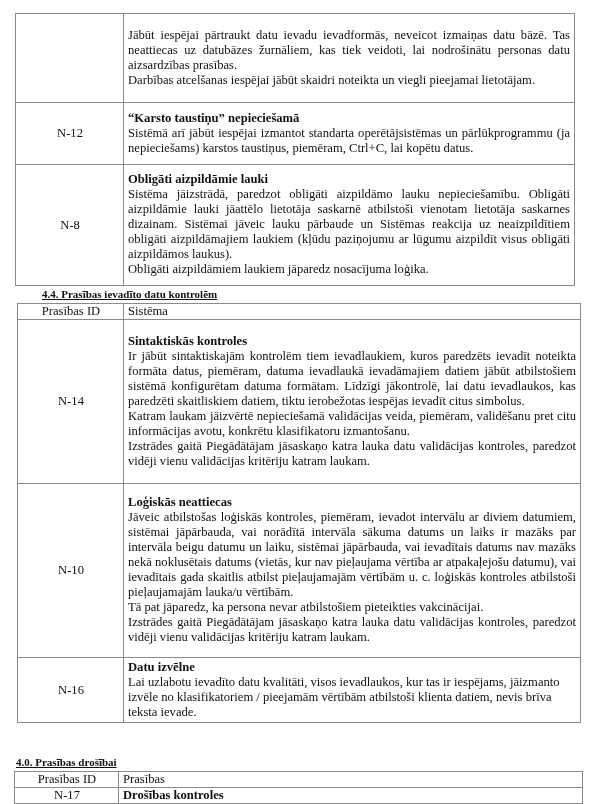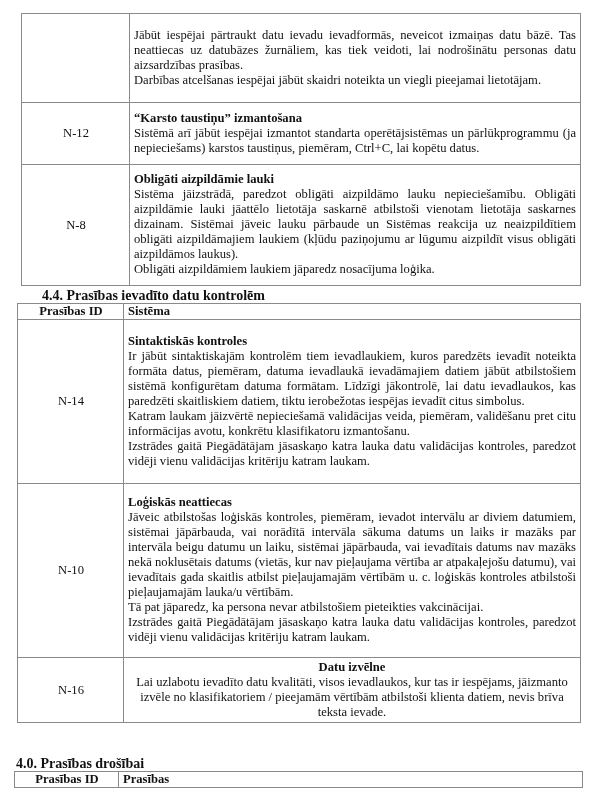--- a/index.html
+++ b/index.html
@@ -4,26 +4,26 @@
 <style>
   html, body { margin: 0; padding: 0; background: #ffffff; }
   body {
     width: 600px; height: 804px; position: relative; overflow: hidden;
     font-family: "Liberation Serif", serif; color: #111; font-size: 12.6px;
   }
   table { border-collapse: collapse; position: absolute; table-layout: fixed; }
   td, th { border: 1px solid #8a8a8a; vertical-align: middle; padding: 0 4px; text-align: left; font-weight: normal; }
   .id { padding-left: 5px; text-align: center; }
   .txt { text-align: justify; line-height: 15px; padding-top: 1px; padding-bottom: 2px; }
-  .txt.left { text-align: center; }
+  .txt.left { text-align: left; }
   .ttl { font-weight: bold; display: block; }
   .para { display: block; }
-  .hdr td { font-weight: bold; line-height: 15px; padding-top: 0; padding-bottom: 0; margin-top: 36px; }
-  .section { position: absolute; font-weight: bold; font-size: 14px; }
-  #t1 { left: 21px; top: 13px; width: 560px; }
+  .hdr td { font-weight: normal; line-height: 15px; padding-top: 0; padding-bottom: 0; margin-top: 36px; }
+  .section { position: absolute; font-weight: bold; font-size: 11px; text-decoration: underline; }
+  #t1 { left: 15px; top: 13px; width: 560px; }
   #t1 col.c1 { width: 108px; }
   #sec44 { left: 42px; top: 288px; }
   #t2 { left: 17px; top: 303px; width: 564px; }
   #t2 col.c1 { width: 106px; }
   #sec45 { left: 16px; top: 756px; }
   #t3 { left: 14px; top: 771px; width: 569px; }
   #t3 col.c1 { width: 104px; }
   #t3 td { line-height: 15px; padding-top: 0; padding-bottom: 0; }
 </style>
 </head>
@@ -38,21 +38,21 @@
       <tr style="height:89px">
     <td class="id"></td>
     <td class="txt">
       <span class="para">Jābūt iespējai pārtraukt datu ievadu ievadformās, neveicot izmaiņas datu bāzē. Tas neattiecas uz datubāzes žurnāliem, kas tiek veidoti, lai nodrošinātu personas datu aizsardzības prasības.</span>
       <span class="para">Darbības atcelšanas iespējai jābūt skaidri noteikta un viegli pieejamai lietotājam.</span>
     </td>
   </tr>
   <tr style="height:62px">
     <td class="id">N-12</td>
     <td class="txt">
-      <span class="ttl">“Karsto taustiņu” izmantošana</span>
+      <span class="ttl">“Karsto taustiņu” nepieciešamā</span>
       <span class="para">Sistēmā arī jābūt iespējai izmantot standarta operētājsistēmas un pārlūkprogrammu (ja nepieciešams) karstos taustiņus, piemēram, Ctrl+C, lai kopētu datus.</span>
     </td>
   </tr>
   <tr style="height:121px">
     <td class="id">N-8</td>
     <td class="txt">
       <span class="ttl">Obligāti aizpildāmie lauki</span>
       <span class="para">Sistēma jāizstrādā, paredzot obligāti aizpildāmo lauku nepieciešamību. Obligāti aizpildāmie lauki jāattēlo lietotāja saskarnē atbilstoši vienotam lietotāja saskarnes dizainam. Sistēmai jāveic lauku pārbaude un Sistēmas reakcija uz neaizpildītiem obligāti aizpildāmajiem laukiem (kļūdu paziņojumu ar lūgumu aizpildīt visus obligāti aizpildāmos laukus).</span>
       <span class="para">Obligāti aizpildāmiem laukiem jāparedz nosacījuma loģika.</span>
     </td>
@@ -103,14 +103,18 @@
 <table id="t3">
   <colgroup>
       <col class="c1">
       <col>
     </colgroup>
   <tbody>
       <tr class="hdr" style="height:16px">
     <td class="id">Prasības ID</td>
     <td>Prasības</td>
   </tr>
+  <tr style="height:16px">
+    <td class="id">N-17</td>
+    <td style="font-weight:bold">Drošības kontroles</td>
+  </tr>
 </tbody>
   </table>
 
 </body></html>

